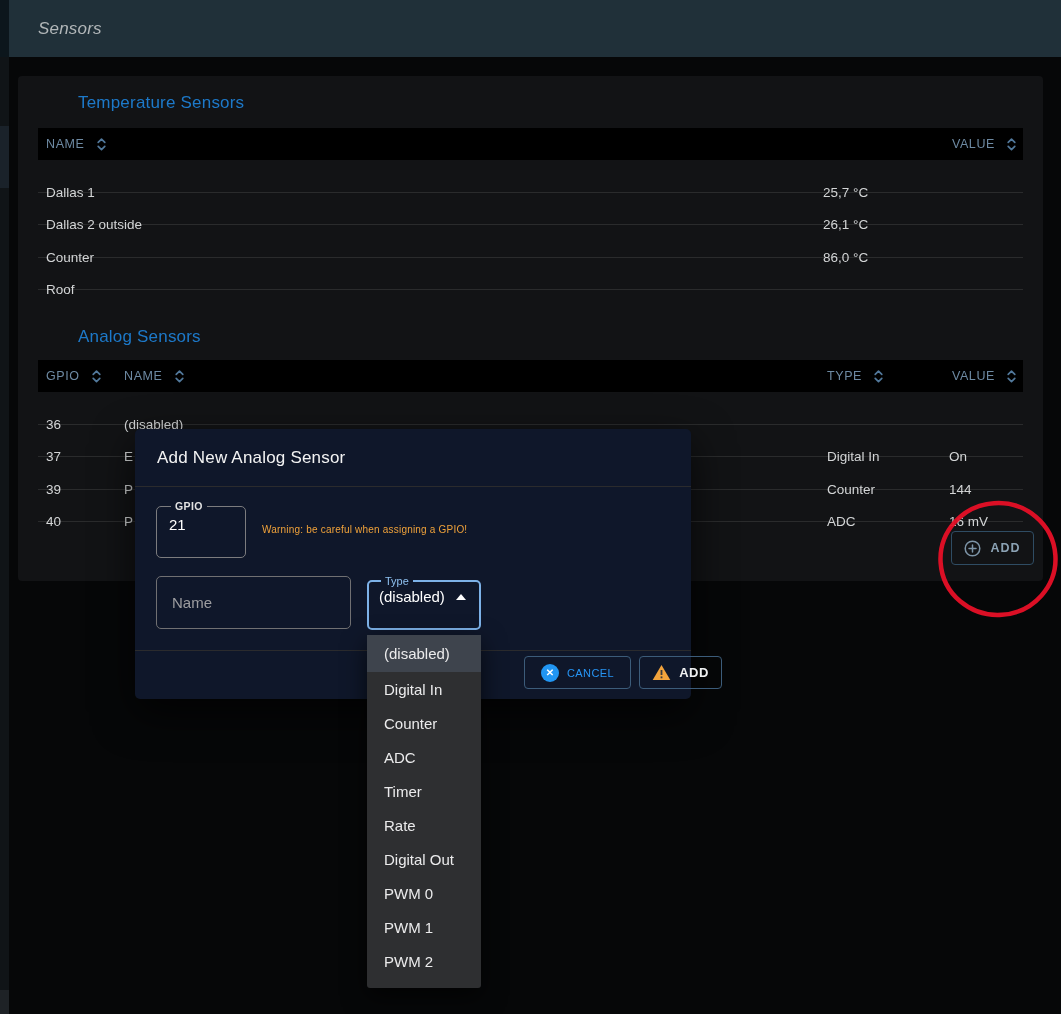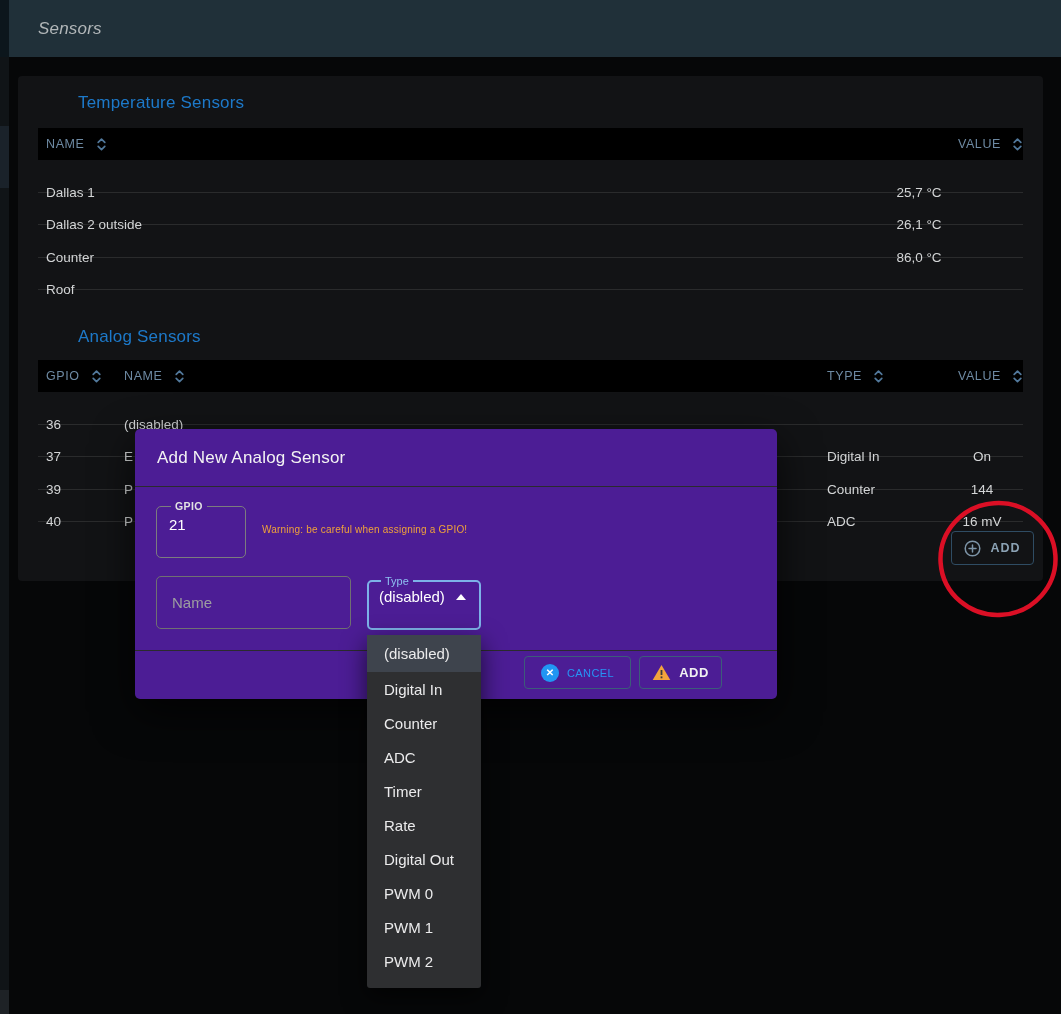--- a/index.html
+++ b/index.html
@@ -27,37 +27,37 @@
 
   .table{position:absolute;left:20px;width:985px;}
   #temp-table{top:52px;}
   #analog-table{top:284px;}
 
   .thead{display:grid;height:32px;background:#000;align-items:center;
        color:#6e8aa3;font-size:12.5px;letter-spacing:.6px;font-weight:400;}
   .temp-grid{grid-template-columns:1fr 200px;}
   .analog-grid{grid-template-columns:78px 1fr 130px 74px;}
   .hcell{display:flex;align-items:center;gap:11px;padding-left:8px;cursor:pointer;}
-  .hcell.right{justify-content:flex-end;padding-left:0;}
+  .hcell.right{justify-content:flex-end;padding-right:6px;padding-left:0;}
   .sort-icon{display:inline-flex;line-height:0;}
 
   .trow{display:grid;height:32.5px;align-items:center;border-bottom:1px solid #2a2b2c;
        color:#d3d5d6;font-size:13.5px;box-sizing:border-box;}
   .tcell{padding-left:8px;white-space:nowrap;overflow:hidden;margin-top:32px;}
-  .tcell.right{text-align:center;padding-right:8px;padding-left:0;}
+  .tcell.right{text-align:left;padding-right:8px;padding-left:0;}
 
   
   .table-add-btn{position:absolute;left:933px;top:455px;width:83px;height:34px;
        border:1px solid #2f4c63;border-radius:4px;background:transparent;
        display:flex;align-items:center;justify-content:center;gap:9px;cursor:pointer;}
   .table-add-btn .lbl{color:#8ba2b4;font-size:12.5px;font-weight:700;letter-spacing:1px;}
 
   
-  .dialog{position:absolute;left:135px;top:429px;width:642px;height:270px;
-       background:#4c1d95;border-radius:5px;box-shadow:0 14px 42px rgba(0,0,0,.7);z-index:5;}
+  .dialog{position:absolute;left:135px;top:429px;width:556px;height:270px;
+       background:#0f172a;border-radius:5px;box-shadow:0 14px 42px rgba(0,0,0,.7);z-index:5;}
   .dialog-title{position:absolute;left:22px;top:0;height:57px;line-height:57px;
        font-size:17px;font-weight:500;color:#f3f3f3;letter-spacing:.2px;}
   .dlg-divider{position:absolute;left:0;right:0;height:1px;background:#2b2b2d;}
   #div1{top:57px;} #div2{top:221px;}
 
   fieldset{margin:0;box-sizing:border-box;background:transparent;}
   .gpio-fs{position:absolute;left:21px;top:71px;width:90px;height:58px;
        border:1px solid #7c7c7e;border-radius:5px;padding:0 10px;}
   .gpio-fs legend{font-size:10.5px;font-weight:700;color:#e3e3e3;padding:0 4px;
        margin-left:4px;letter-spacing:.4px;}

